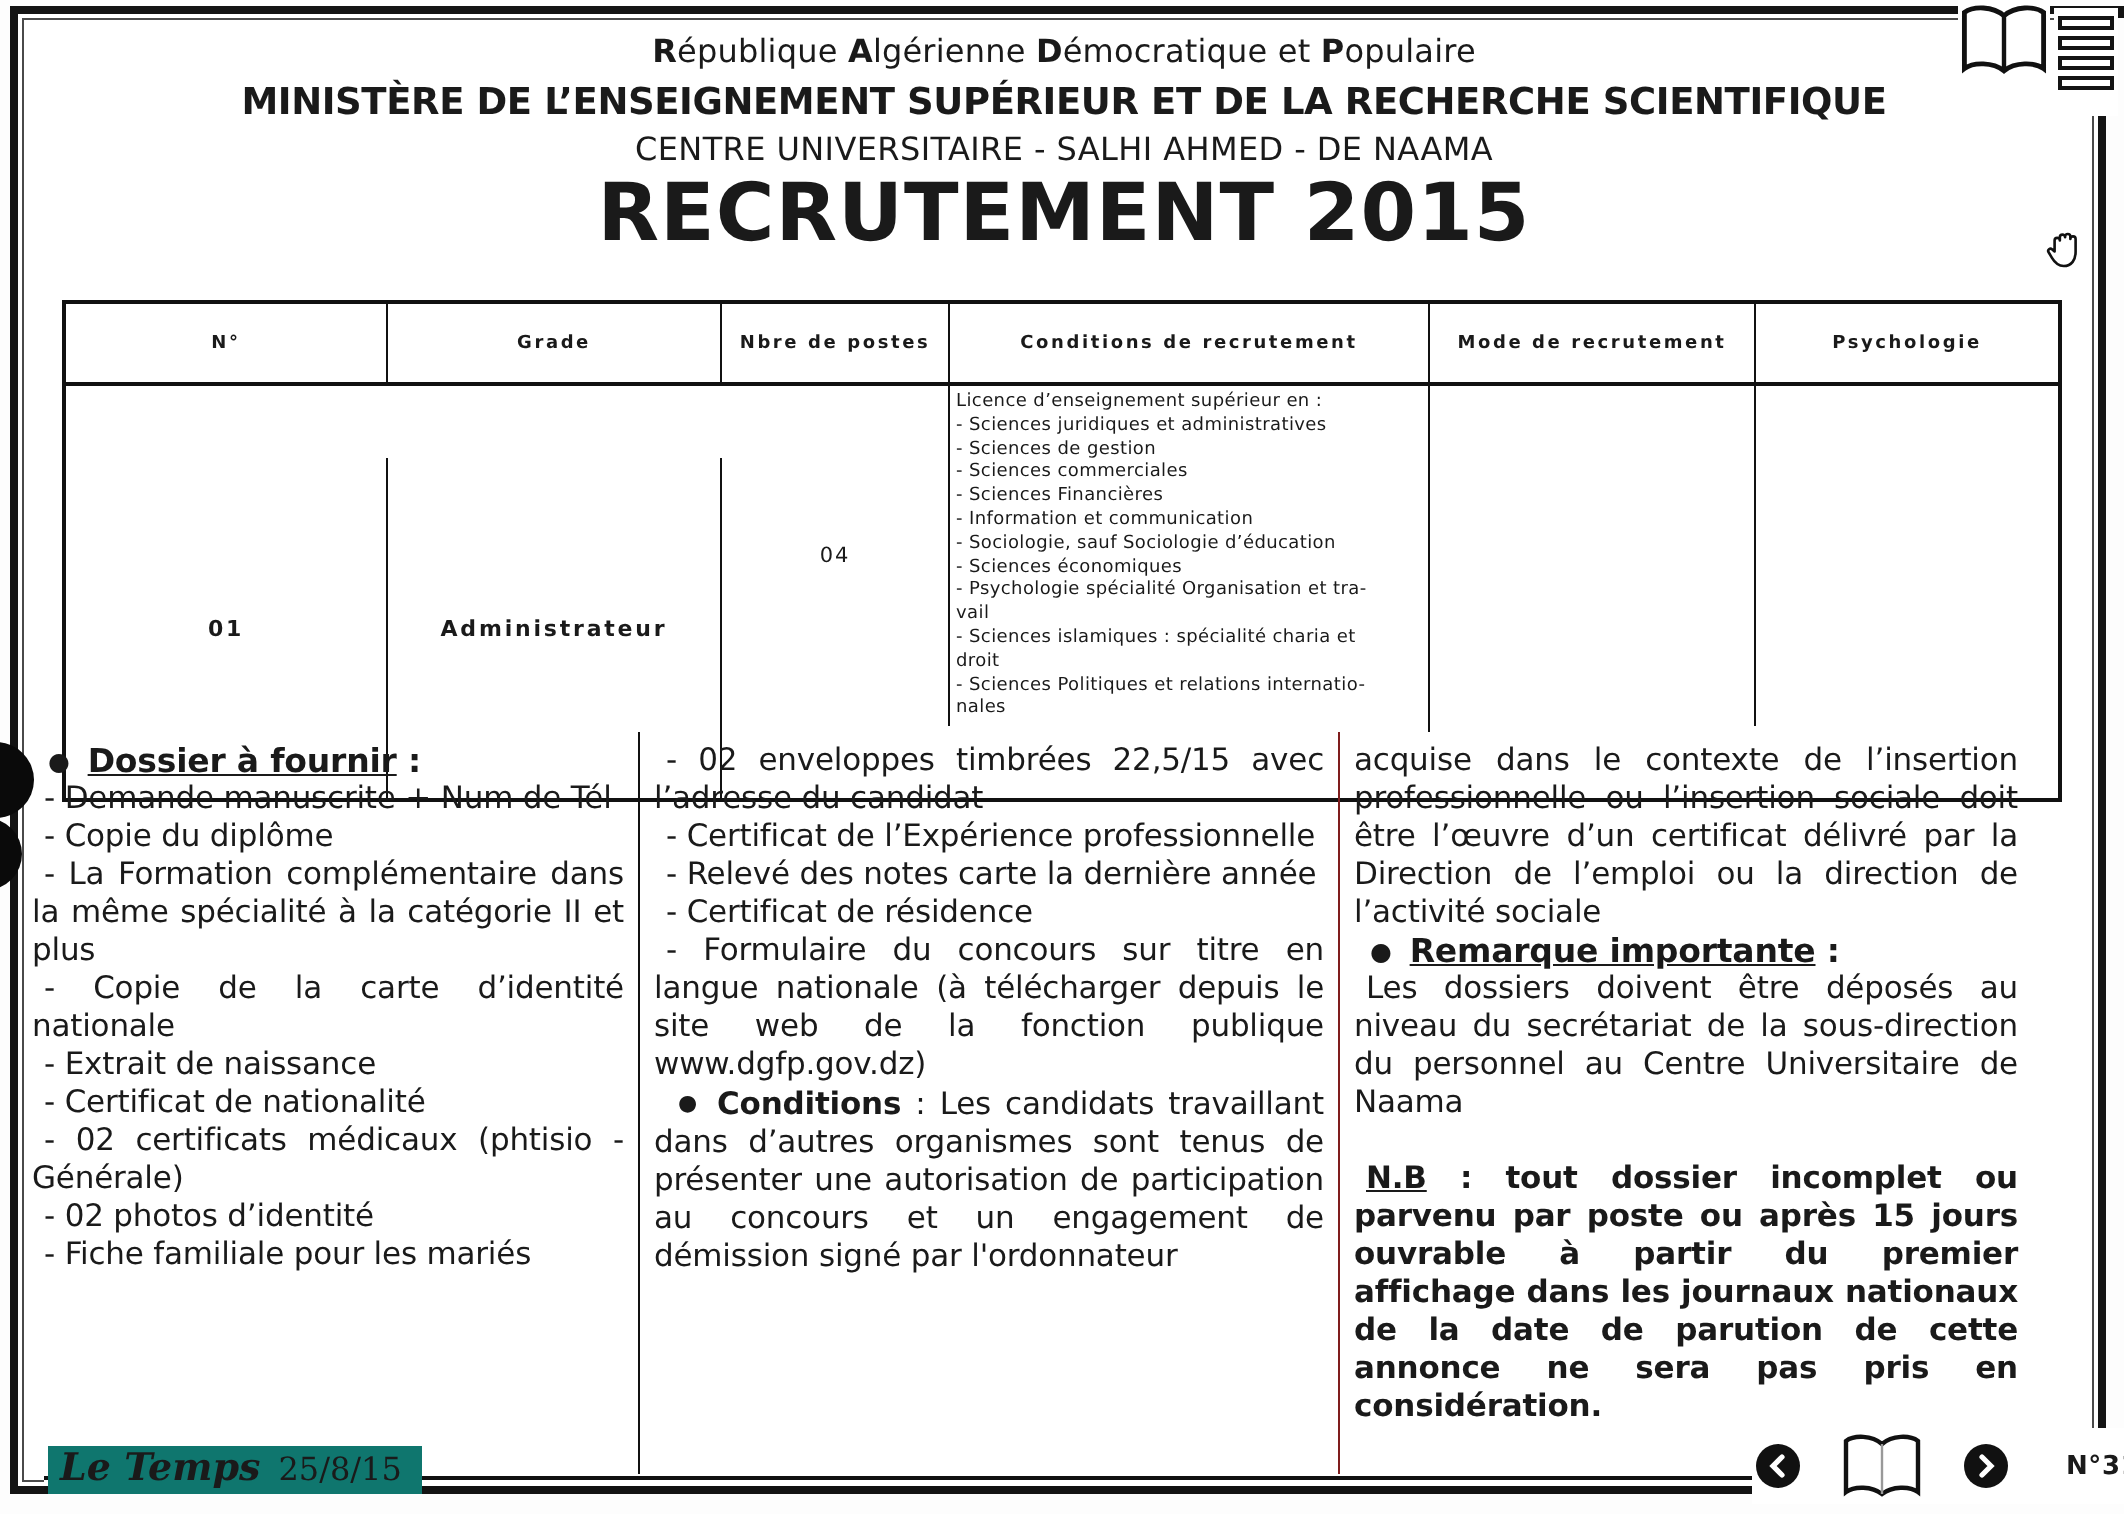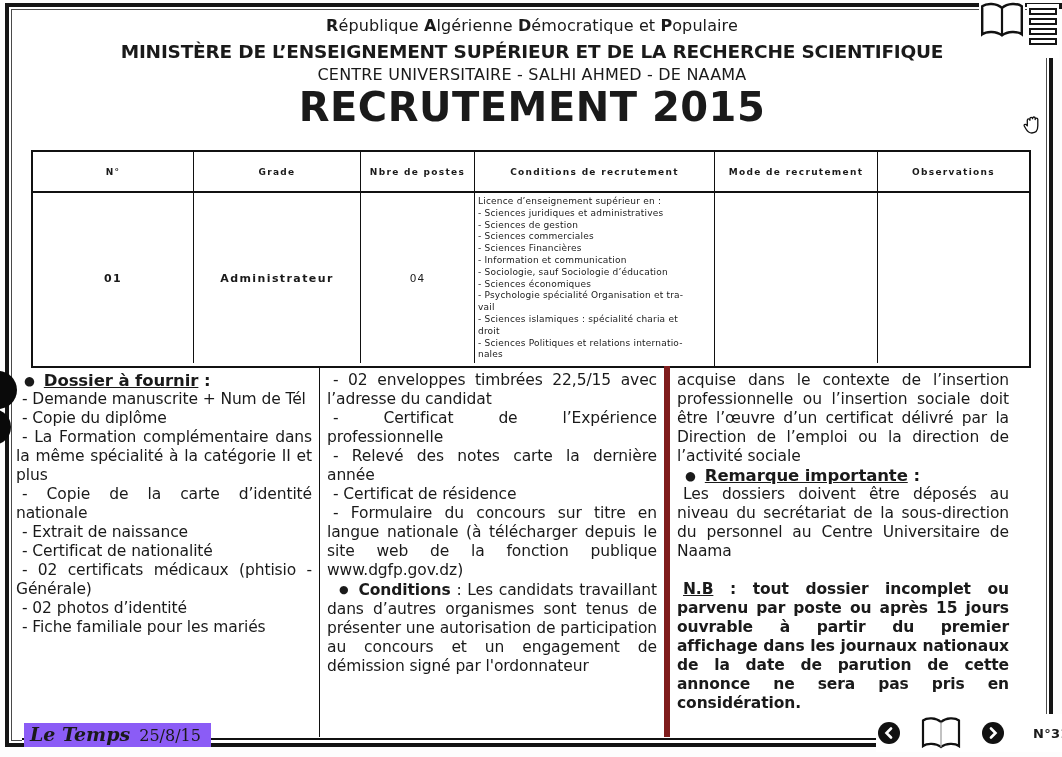--- a/index.html
+++ b/index.html
@@ -32,44 +32,44 @@
   
   .rtable{position:absolute;left:31px;top:150px;width:1000px;border:2px solid #111;
     box-sizing:border-box;background:#fff;display:grid;
     grid-template-columns:161px 167px 114px 240px 163px 151px;}
   .hcell{height:39px;display:flex;align-items:center;justify-content:center;
     border-right:1px solid #111;border-bottom:2px solid #111;
     font-weight:bold;font-size:9px;letter-spacing:1.3px;}
   .bcell{height:170px;border-right:1px solid #111;display:flex;align-items:center;
     justify-content:center;font-size:10.5px;letter-spacing:1px;}
   .hcell.last,.bcell.last{border-right:none;}
-  .bcell.bold-cell{font-weight:bold;font-size:11px;letter-spacing:1.4px;}
+  .bcell.bold-cell{font-weight:bold;font-size:11px;letter-spacing:1.4px;margin-top:36px;}
   .bcell.cond{align-items:flex-start;justify-content:flex-start;text-align:left;
     padding:3px 2px 0 3px;font-size:9px;line-height:11.8px;letter-spacing:.2px;
     white-space:pre-line;font-weight:normal;}
   
   .textcols{position:absolute;left:13px;top:366px;width:1036px;height:371px;display:flex;
     font-size:15.5px;line-height:19px;letter-spacing:-.1px;}
   .tcol{box-sizing:border-box;}
   .tcol.c1{width:307px;border-right:1px solid #111;padding:5px 7px 0 3px;}
-  .tcol.c2{width:350px;border-right:6px solid #7f1d1d;padding:5px 7px 0 7px;}
+  .tcol.c2{width:350px;border-right:1px solid #7f1d1d;padding:5px 7px 0 7px;}
   .tcol.c3{width:341px;padding:5px 2px 0 7px;}
   .para{margin:0;text-align:justify;text-indent:6px;}
   .para.flush{text-indent:0;}
   .para.head{text-indent:4px;font-weight:bold;font-size:16.5px;}
   .para.nb{margin-top:19px;}
   .para.spread{text-align-last:justify;padding-right:4px;}
   .bullet{display:inline-block;font-size:11px;vertical-align:2px;margin-right:10px;}
   .head .bullet{margin-right:9px;font-size:12.5px;vertical-align:1px;}
   .bold{font-weight:bold;}
   .und{text-decoration:underline;}
   
   .footer-rule{position:absolute;left:22px;top:738px;width:1016px;height:3px;
     border-top:2px solid #111;border-bottom:2px solid #111;background:#fff;}
-  .footer-left{position:absolute;left:24px;top:723px;background:#8b5cf6;
+  .footer-left{position:absolute;left:24px;top:723px;background:#0f766e;
     padding:0 10px 2px 6px;display:flex;align-items:baseline;gap:9px;}
   .logo{font-family:"DejaVu Serif","Liberation Serif",serif;font-style:italic;
     font-weight:bold;font-size:19px;}
   .date{font-family:"DejaVu Serif","Liberation Serif",serif;font-size:16px;}
   .footer-right{position:absolute;left:876px;top:714px;background:#fff;
     display:flex;align-items:center;padding:0 2px;gap:26px;}
   .navbtn{width:22px;height:22px;border-radius:50%;background:#111;display:flex;
     align-items:center;justify-content:center;flex:0 0 auto;}
   .book-foot{width:40px;height:38px;margin:0 -5px;position:relative;z-index:2;background:#fff;}
   .ref{font-weight:bold;font-size:13px;letter-spacing:.3px;margin-left:3px;}
@@ -108,21 +108,21 @@
   <div class="menu-bar"></div>
   <div class="menu-bar"></div>
 </div>
 
 <div class="rtable">
   <div class="hcell">N°</div>
   <div class="hcell">Grade</div>
   <div class="hcell">Nbre de postes</div>
   <div class="hcell">Conditions de recrutement</div>
   <div class="hcell">Mode de recrutement</div>
-  <div class="hcell last">Observations</div>
+  <div class="hcell last">Psychologie</div>
 
   <div class="bcell bold-cell">01</div>
   <div class="bcell bold-cell">Administrateur</div>
   <div class="bcell">04</div>
   <div class="bcell cond">Licence d’enseignement supérieur en :
 - Sciences juridiques et administratives
 - Sciences de gestion
 - Sciences commerciales
 - Sciences Financières
 - Information et communication

